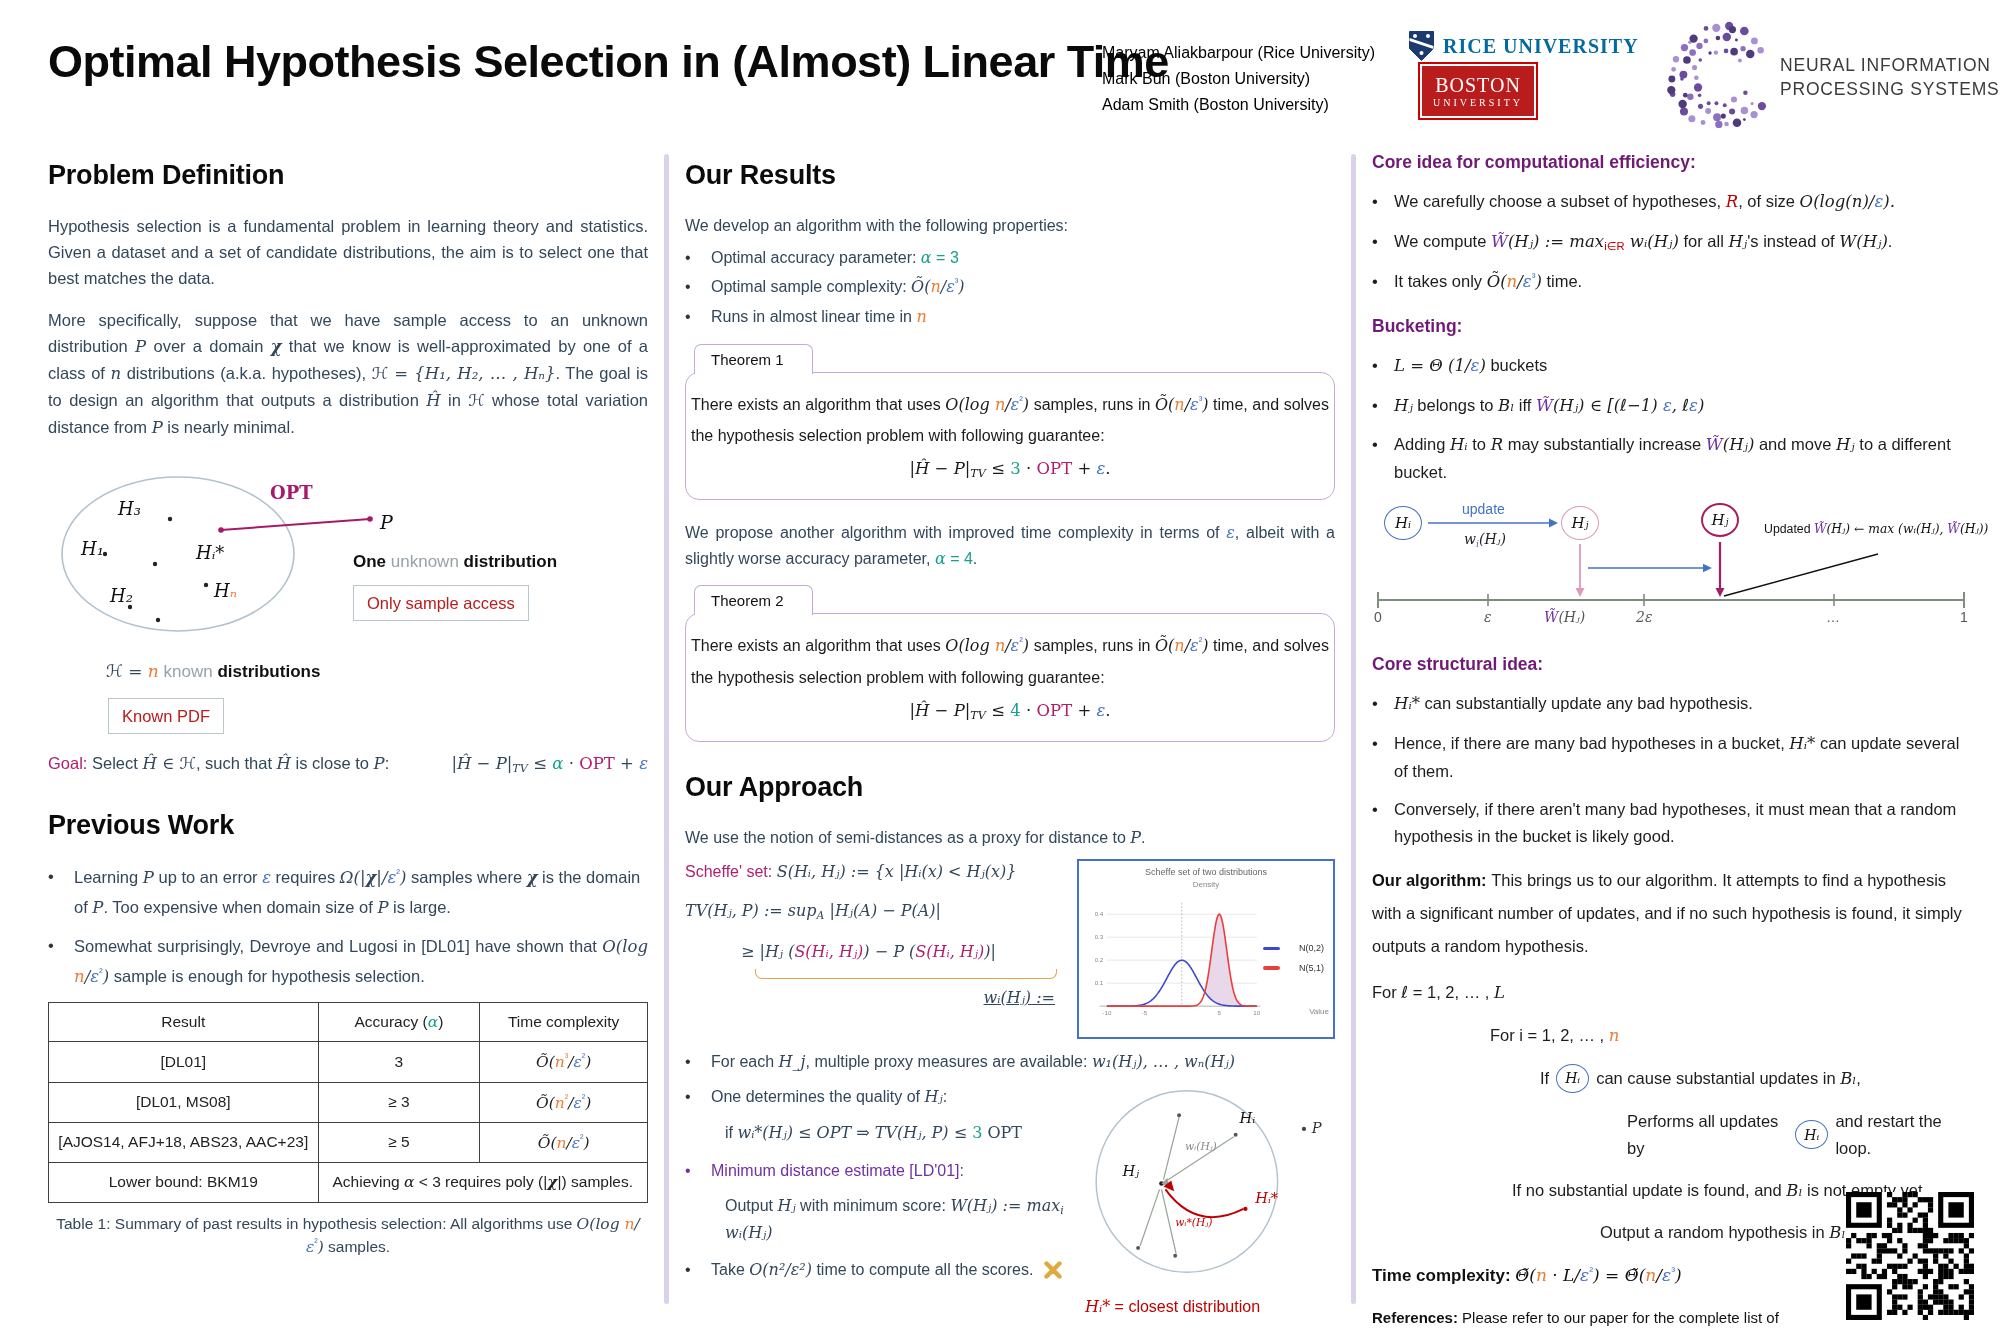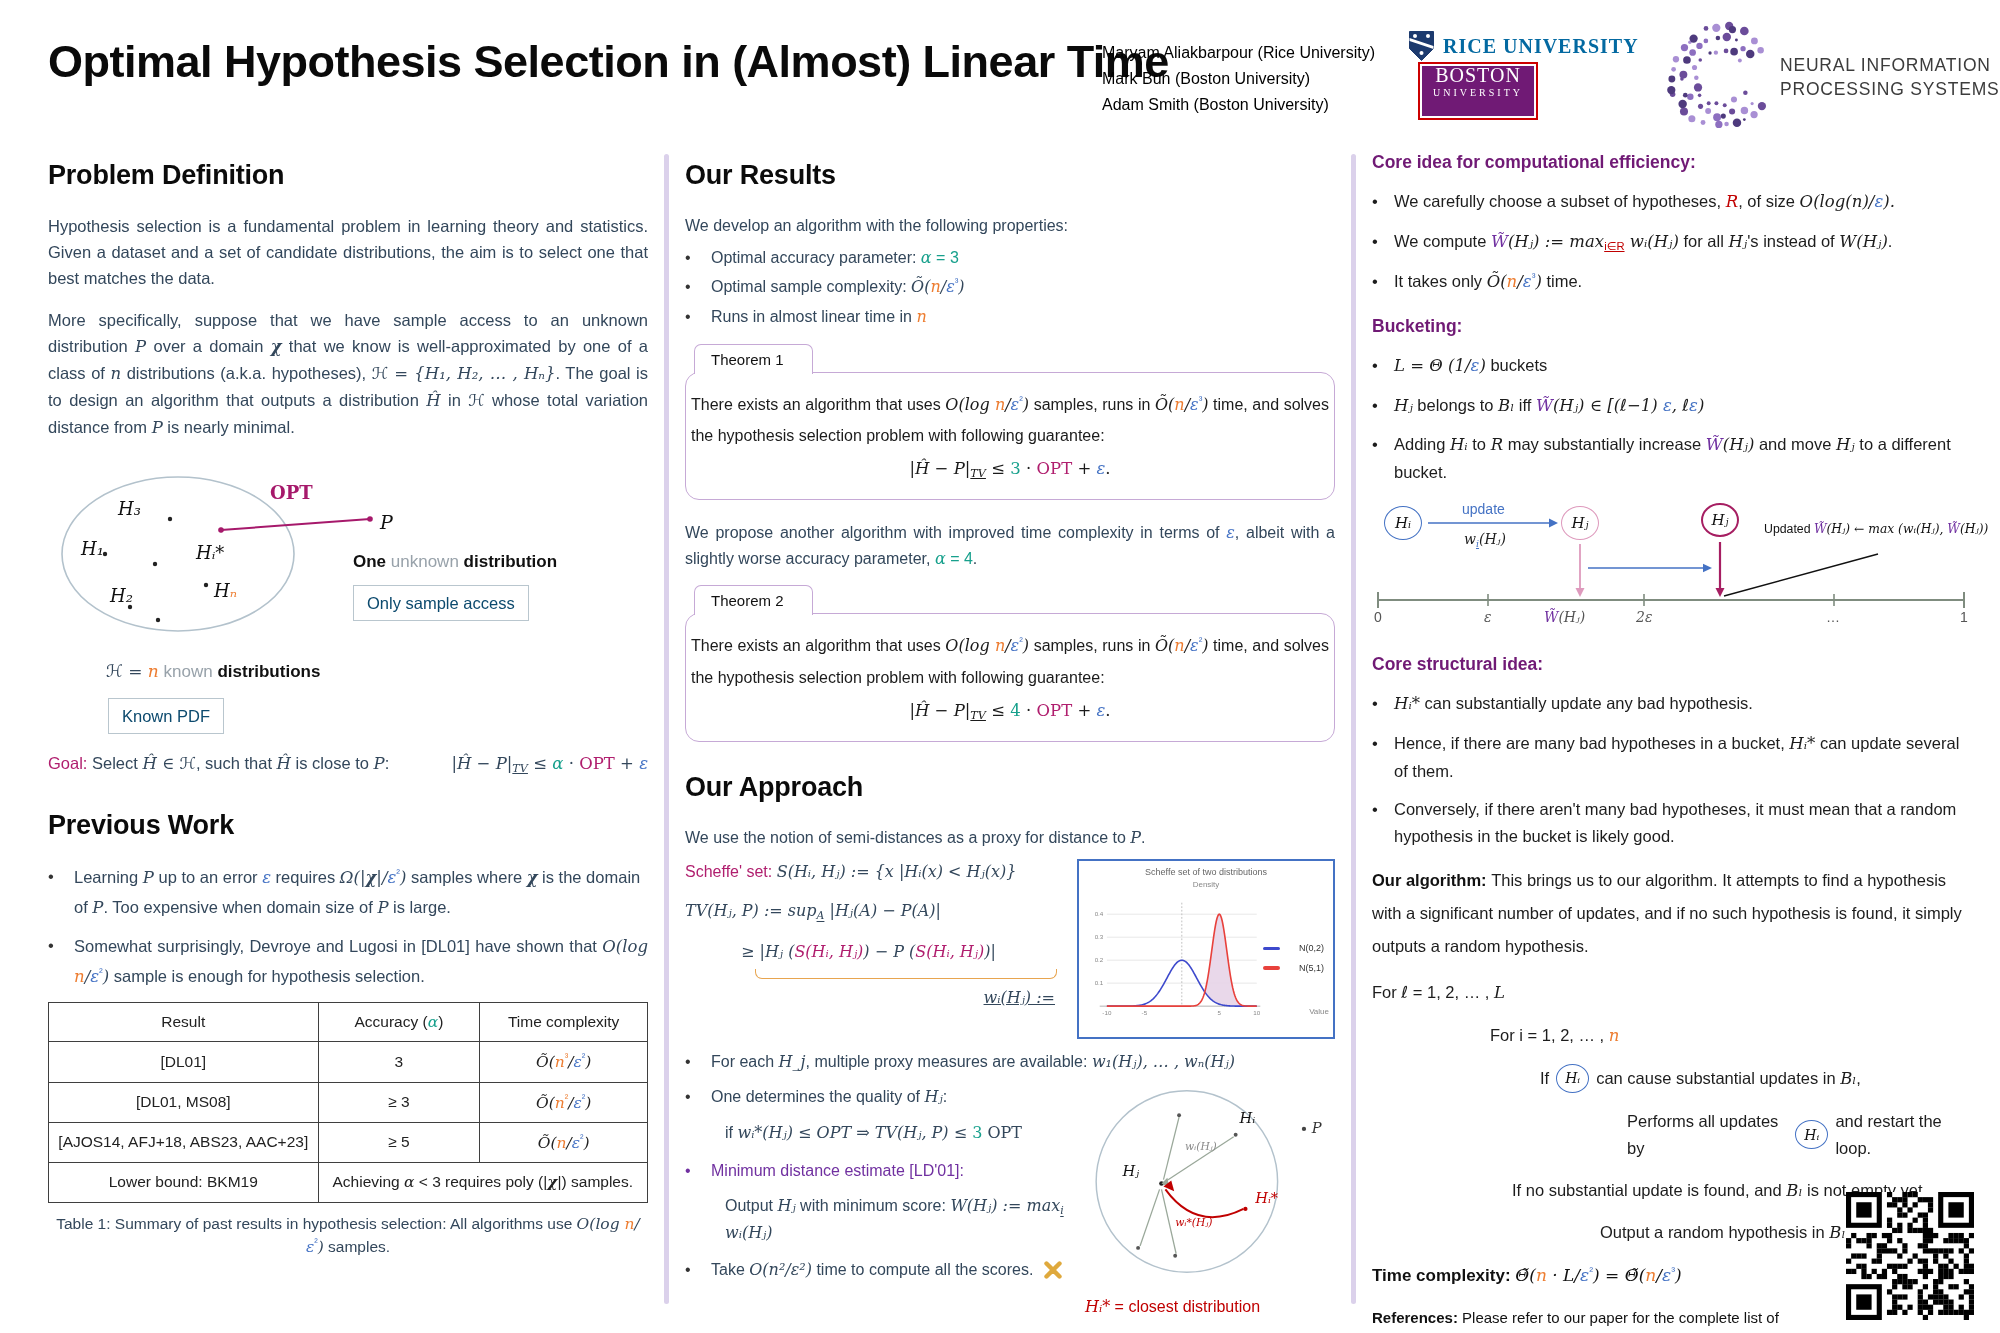--- a/index.html
+++ b/index.html
@@ -3,22 +3,22 @@
 <meta charset="utf-8">
 <style>
   html,body{margin:0;padding:0;background:#e8e8e8;}
   .poster{position:relative;width:2000px;height:1333px;background:#ffffff;overflow:hidden;
           font-family:"Liberation Sans","DejaVu Sans",sans-serif;color:#33475B;}
   
   .title{position:absolute;left:48px;top:36px;font-size:45px;font-weight:bold;color:#0a0a0a;letter-spacing:-0.5px;}
   .authors{position:absolute;left:1102px;top:40px;width:310px;font-size:16px;color:#000;line-height:26px;}
   .rice{position:absolute;left:1408px;top:30px;display:flex;align-items:center;gap:8px;}
   .rice-text{font-family:"Liberation Serif","DejaVu Serif",serif;font-size:20px;color:#0369a1;letter-spacing:1px;font-weight:bold;}
-  .bu{position:absolute;left:1418px;top:62px;width:116px;height:54px;background:#701a75;border:2px solid #CC0000;
-      box-shadow:inset 0 0 0 2px #fff;display:flex;flex-direction:column;align-items:center;}
+  .bu{position:absolute;left:1418px;top:62px;width:116px;height:54px;background:#b91c1c;border:2px solid #CC0000;
+      box-shadow:inset 0 0 0 2px #fff;display:flex;flex-direction:column;align-items:center;justify-content:center;}
   .bu-1{font-family:"Liberation Serif","DejaVu Serif",serif;font-size:20px;color:#fff;letter-spacing:1px;}
   .bu-2{font-family:"Liberation Serif","DejaVu Serif",serif;font-size:10px;color:#fff;letter-spacing:3px;}
   .neurips{position:absolute;left:1662px;top:18px;display:flex;align-items:center;}
   .neurips-text{font-size:17.5px;color:#3c3c3c;letter-spacing:0.8px;line-height:1.4;}
   
   .content{position:absolute;top:148px;left:0;width:2000px;display:flex;padding:0 14px 0 48px;box-sizing:border-box;}
   .vdiv{width:5px;height:1150px;background:#DBD1EB;border-radius:3px;margin:6px 16px 0 16px;flex:none;}
   .col-left{width:600px;flex:none;font-size:16.5px;line-height:1.58;}
   .col-mid{width:650px;flex:none;font-size:16px;line-height:1.6;}
   .col-right{width:600px;flex:none;font-size:16.5px;line-height:1.62;color:#1d1d1d;}
@@ -29,33 +29,33 @@
   .s-sf{font-family:"DejaVu Serif","DejaVu Sans",serif;}
   .s-bold{font-weight:bold;}
   .s-k{color:#111;}
   .s-o{color:#ED7D31;}
   .s-b{color:#4472C4;}
   .s-t{color:#17A08C;}
   .s-m{color:#B01E6E;}
   .s-p{color:#7030A0;}
   .s-r{color:#C00000;}
   .s-g{color:#98A2AA;}
-  .s-sub{font-size:0.68em;vertical-align:-0.3em;text-decoration:underline;}
+  .s-sub{font-size:0.68em;vertical-align:-0.3em;}
   .s-sup{font-size:0.68em;vertical-align:0.55em;}
   
   .bullet{display:flex;margin:0 0 10px;}
   .bullet .bdot{width:26px;flex:none;color:#333;}
   .bullet .bdot.pdot{color:#7030A0;}
   .subline{margin:0 0 12px 40px;}
   
   .diag1{position:relative;height:195px;margin:14px 0 6px;}
   .mlab{position:absolute;font-family:"DejaVu Serif","DejaVu Sans",serif;font-style:italic;font-size:18px;color:#111;}
   .opt-lab{position:absolute;font-family:"DejaVu Serif","DejaVu Sans",serif;font-weight:bold;font-size:18px;color:#A6196B;}
   .grayline{font-size:17px;}
-  .graybox{display:inline-block;border:1.5px solid #B9C6CE;color:#0c4a6e;padding:4px 13px;font-size:16.5px;background:#fff;}
+  .graybox{display:inline-block;border:1.5px solid #B9C6CE;color:#b91c1c;padding:4px 13px;font-size:16.5px;background:#fff;}
   .goal-row{display:flex;align-items:baseline;margin:16px 0 10px;font-size:16.5px;}
   .goal-formula{margin-left:auto;font-size:16.5px;}
   
   table.ptable{width:100%;border-collapse:collapse;font-size:15.5px;color:#222;margin-top:8px;}
   .ptable th,.ptable td{border:1.4px solid #3f3f3f;padding:7px 6px;text-align:center;font-weight:normal;}
   .tcap{text-align:center;font-size:15.5px;color:#33475B;margin-top:10px;line-height:1.4;}
   
   .thm{position:relative;border:1.6px solid #C6A9D6;border-radius:14px;padding:10px 5px 12px;margin:42px 0 14px;color:#1b1b1b;}
   .thm-tab{position:absolute;top:-29px;left:8px;height:29px;line-height:29px;padding:0 28px 0 16px;background:#fff;
            border:1.6px solid #C6A9D6;border-bottom:none;border-radius:7px 7px 0 0;font-size:15px;color:#111;}

